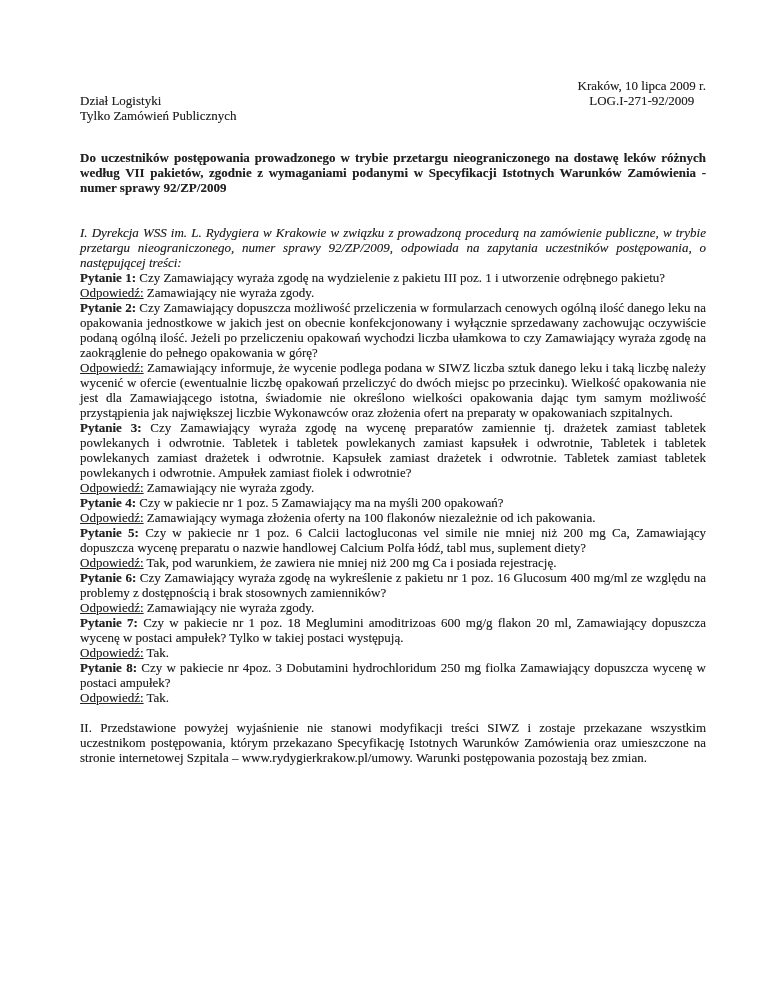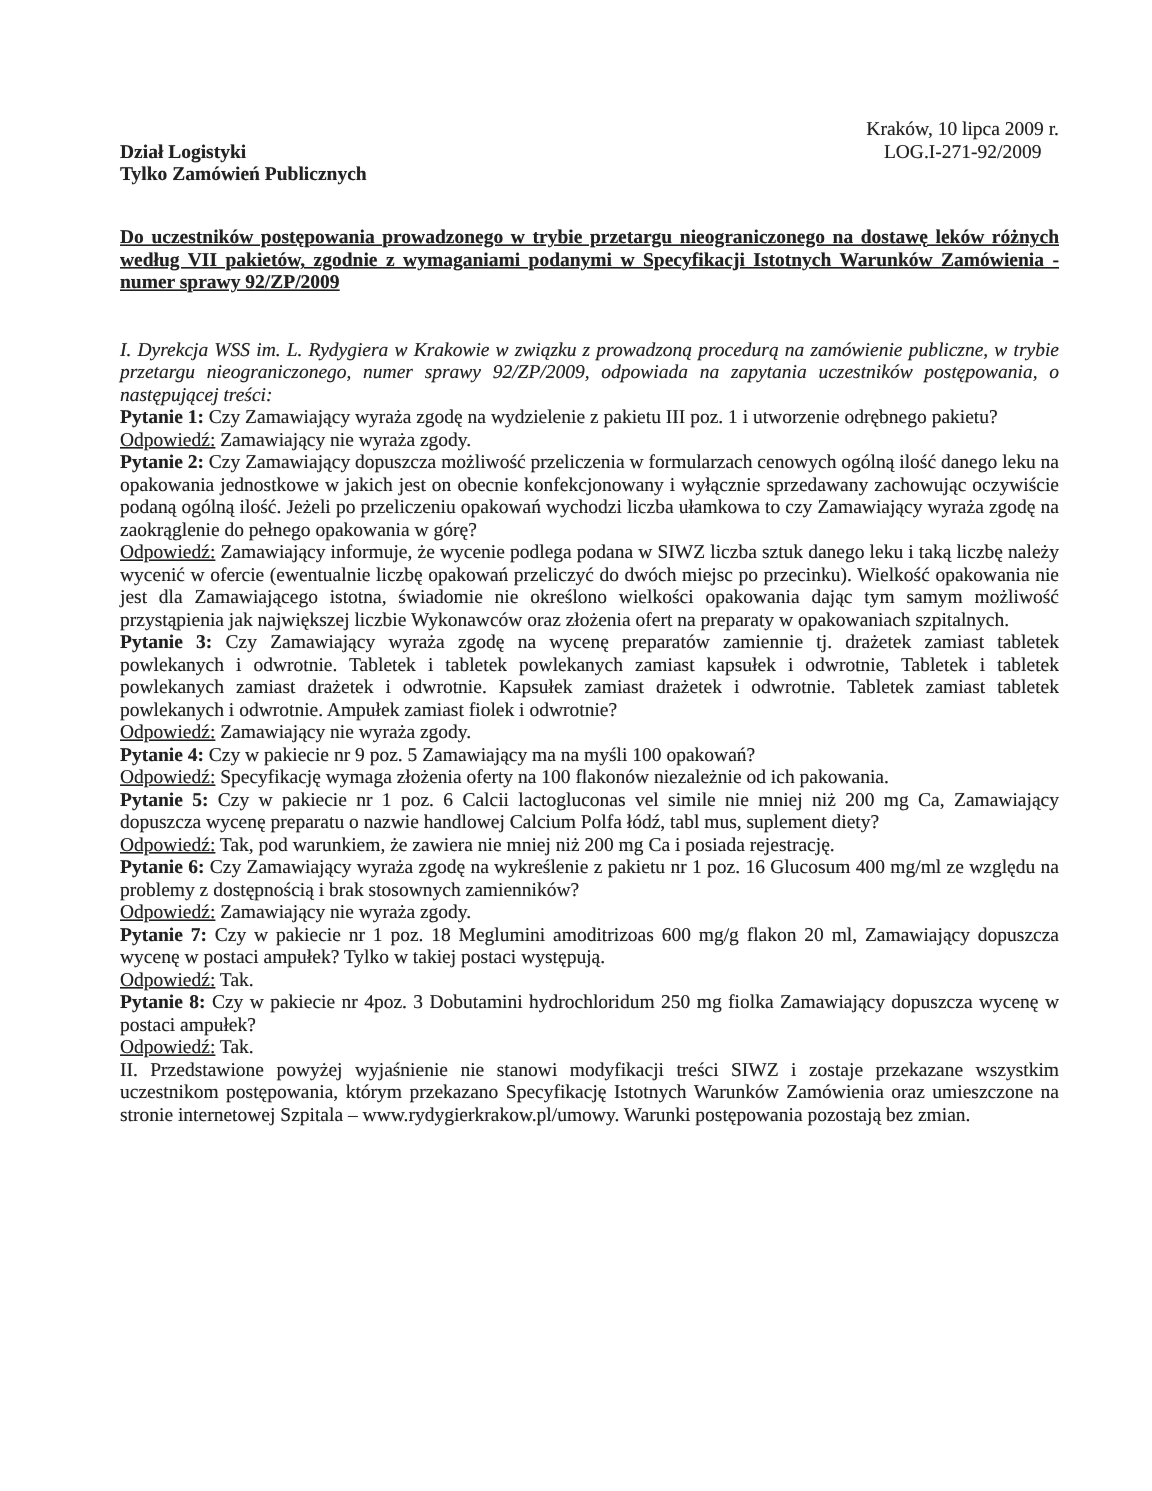--- a/index.html
+++ b/index.html
@@ -15,32 +15,31 @@
   }
   .sheet {
     box-sizing: border-box;
     width: 768px;
     height: 994px;
     padding: 78px 62px 40px 80px;
     background: #ffffff;
   }
   p { margin: 0; }
   .head { display: flex; justify-content: space-between; align-items: flex-start; }
-  .head-left { margin-top: 15px; text-align: left; font-weight: bold; }
+  .head-left { margin-top: 15px; text-align: left; }
   .head-right { text-align: center; }
   .subject {
     margin-top: 27px;
     font-weight: bold;
     text-align: justify;
-    text-decoration: underline;
   }
   .para { text-align: justify; }
   .intro { margin-top: 30px; font-style: italic; }
   .qa-item { }
-  .closing { }
+  .closing { margin-top: 15px; }
   .b { font-weight: bold; }
   .u { text-decoration: underline; font-family: Liberation Serif, serif; }
 </style>
 </head>
 <body>
 
 <div class="sheet">
 
   <div class="head">
     <div class="head-left">
@@ -66,22 +65,22 @@
     <p class="para"><span class="b">Pytanie 2:</span> <span>Czy Zamawiający dopuszcza możliwość przeliczenia w formularzach cenowych ogólną ilość danego leku na opakowania jednostkowe w jakich jest on obecnie konfekcjonowany i wyłącznie sprzedawany zachowując oczywiście podaną ogólną ilość. Jeżeli po przeliczeniu opakowań wychodzi liczba ułamkowa to czy Zamawiający wyraża zgodę na zaokrąglenie do pełnego opakowania w górę?</span></p>
     <p class="para"><span class="u">Odpowiedź:</span> <span>Zamawiający informuje, że wycenie podlega podana w SIWZ liczba sztuk danego leku i taką liczbę należy wycenić w ofercie (ewentualnie liczbę opakowań przeliczyć do dwóch miejsc po przecinku). Wielkość opakowania nie jest dla Zamawiającego istotna, świadomie nie określono wielkości opakowania dając tym samym możliwość przystąpienia jak największej liczbie Wykonawców oraz złożenia ofert na preparaty w opakowaniach szpitalnych.</span></p>
   </div>
 
   <div class="qa-item">
     <p class="para"><span class="b">Pytanie 3:</span> <span>Czy Zamawiający wyraża zgodę na wycenę preparatów zamiennie tj. drażetek zamiast tabletek powlekanych i odwrotnie. Tabletek i tabletek powlekanych zamiast kapsułek i odwrotnie, Tabletek i tabletek powlekanych zamiast drażetek i odwrotnie. Kapsułek zamiast drażetek i odwrotnie. Tabletek zamiast tabletek powlekanych i odwrotnie. Ampułek zamiast fiolek i odwrotnie?</span></p>
     <p class="para"><span class="u">Odpowiedź:</span> <span>Zamawiający nie wyraża zgody.</span></p>
   </div>
 
   <div class="qa-item">
-    <p class="para"><span class="b">Pytanie 4:</span> <span>Czy w pakiecie nr 9 poz. 5 Zamawiający ma na myśli 100 opakowań?</span></p>
-    <p class="para"><span class="u">Odpowiedź:</span> <span>Specyfikację wymaga złożenia oferty na 100 flakonów niezależnie od ich pakowania.</span></p>
+    <p class="para"><span class="b">Pytanie 4:</span> <span>Czy w pakiecie nr 1 poz. 5 Zamawiający ma na myśli 200 opakowań?</span></p>
+    <p class="para"><span class="u">Odpowiedź:</span> <span>Zamawiający wymaga złożenia oferty na 100 flakonów niezależnie od ich pakowania.</span></p>
   </div>
 
   <div class="qa-item">
     <p class="para"><span class="b">Pytanie 5:</span> <span>Czy w pakiecie nr 1 poz. 6 Calcii lactogluconas vel simile nie mniej niż 200 mg Ca, Zamawiający dopuszcza wycenę preparatu o nazwie handlowej Calcium Polfa łódź, tabl mus, suplement diety?</span></p>
     <p class="para"><span class="u">Odpowiedź:</span> <span>Tak, pod warunkiem, że zawiera nie mniej niż 200 mg Ca i posiada rejestrację.</span></p>
   </div>
 
   <div class="qa-item">
     <p class="para"><span class="b">Pytanie 6:</span> <span>Czy Zamawiający wyraża zgodę na wykreślenie z pakietu nr 1 poz. 16 Glucosum 400 mg/ml ze względu na problemy z dostępnością i brak stosownych zamienników?</span></p>
     <p class="para"><span class="u">Odpowiedź:</span> <span>Zamawiający nie wyraża zgody.</span></p>

